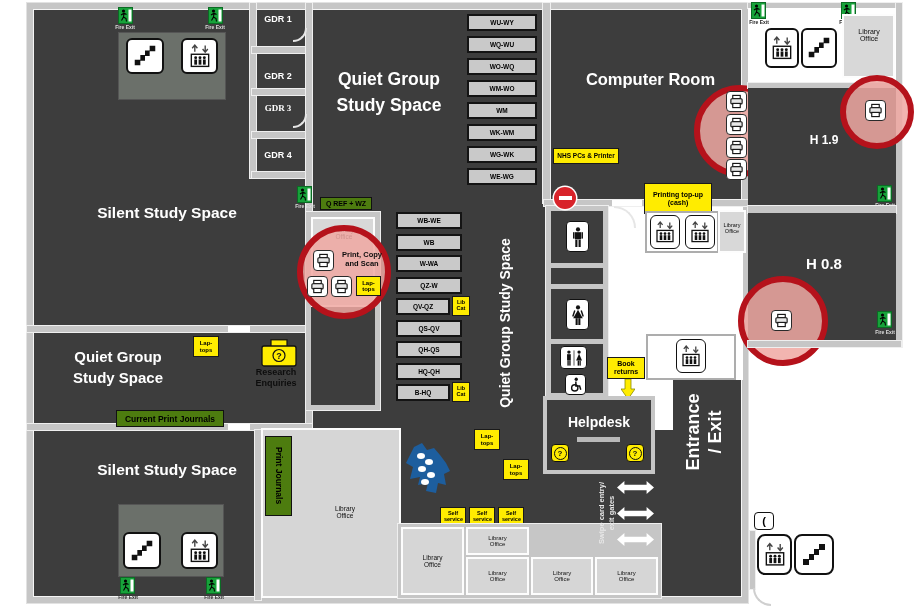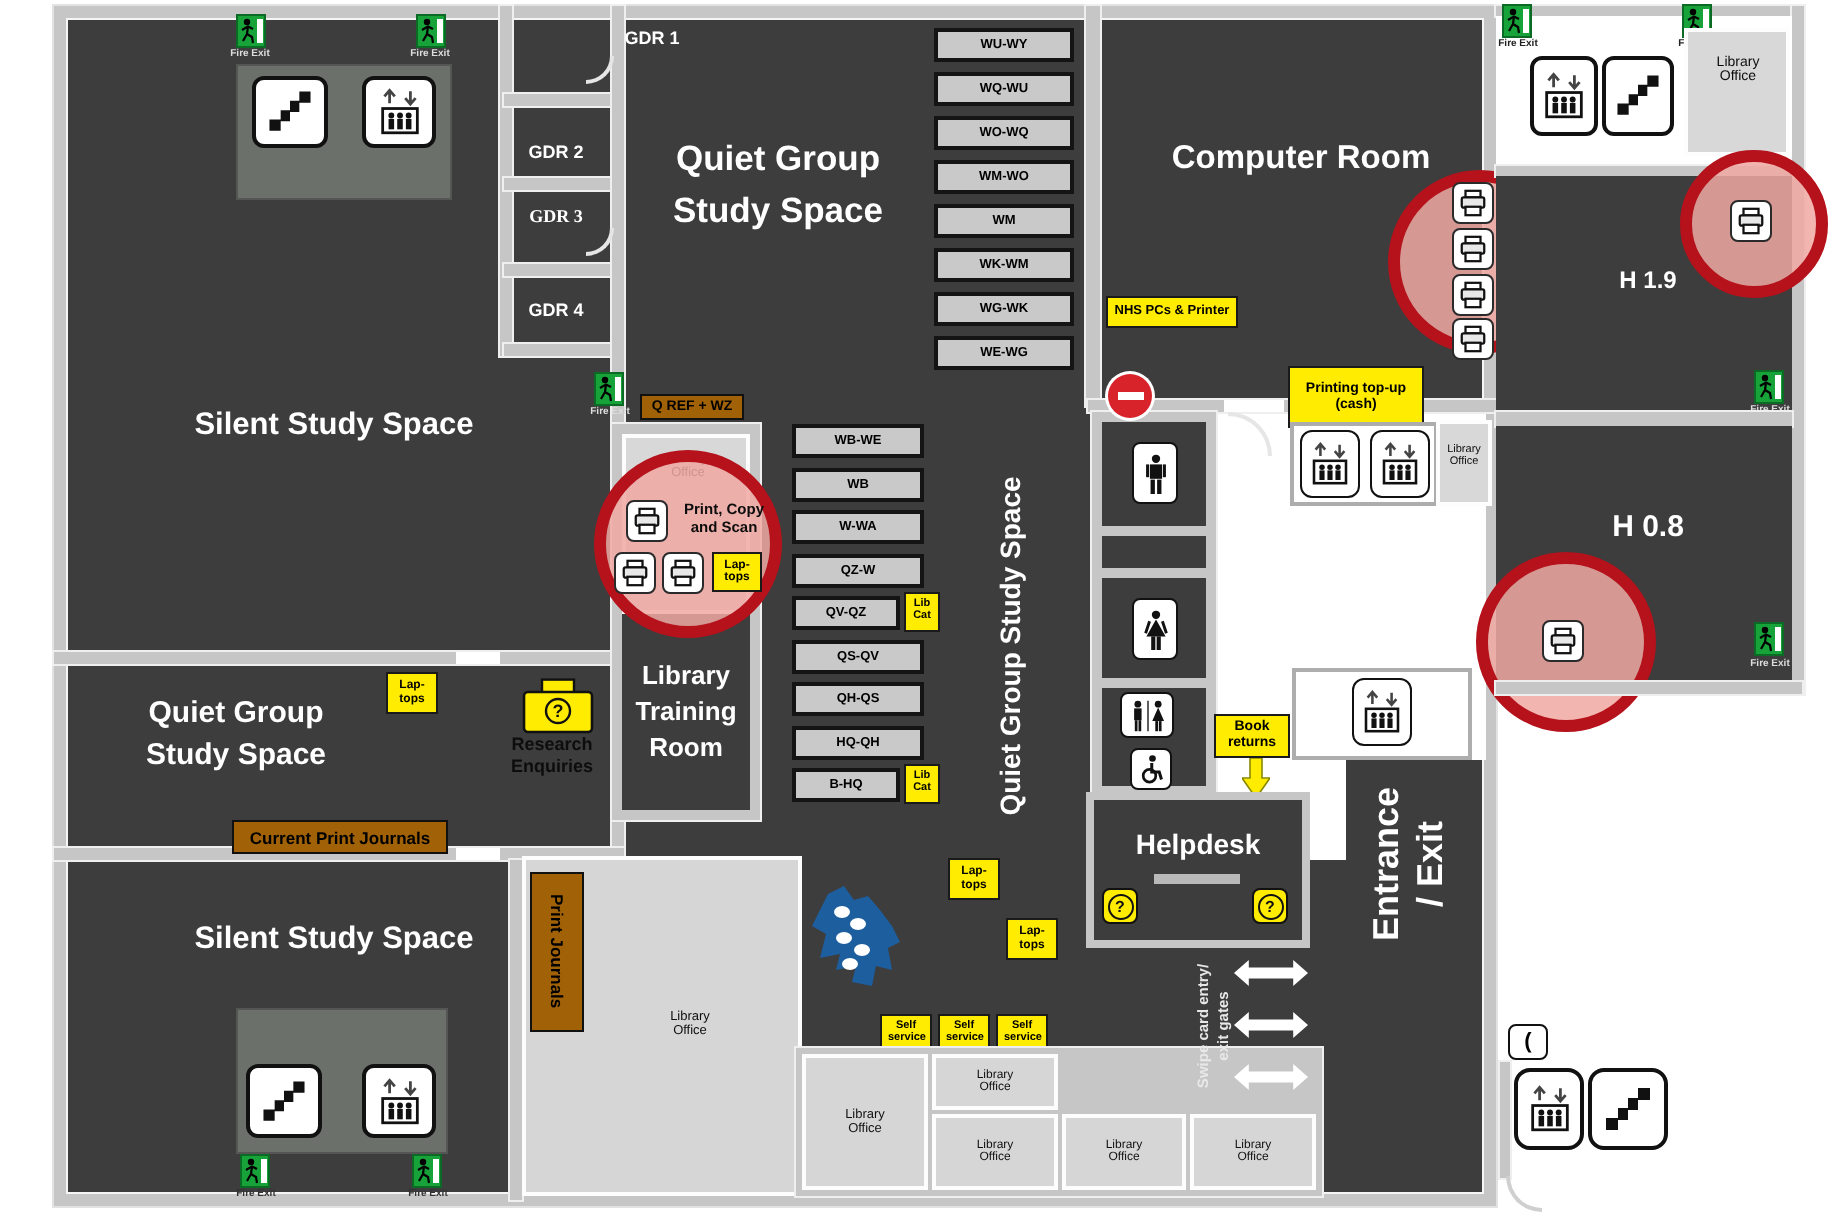--- a/index.html
+++ b/index.html
@@ -9,21 +9,21 @@
   .dark{background:#3d3d3d;}
   .wall{position:absolute;background:#c6c6c6;box-shadow:0 0 0 1px #efefef;}
   .white{position:absolute;background:#ffffff;}
   .room-l{position:absolute;background:#d8d8d8;border:2px solid #fdfdfd;box-sizing:border-box;}
   .txtw{position:absolute;color:#fff;font-weight:bold;text-align:center;}
   .txtb{position:absolute;color:#0d0d0d;font-weight:bold;text-align:center;}
   .cflex{display:flex;align-items:center;justify-content:center;}
   .ylab{position:absolute;background:#ffec00;border:1px solid #1a1a1a;color:#000;font-weight:bold;
         text-align:center;display:flex;align-items:center;justify-content:center;line-height:1.08;
         box-sizing:border-box;}
-  .wlab{position:absolute;background:#a16207;border:1.5px solid #111;color:#000;font-weight:bold;
+  .wlab{position:absolute;background:#4d7c0f;border:1.5px solid #111;color:#000;font-weight:bold;
         text-align:center;display:flex;align-items:center;justify-content:center;box-sizing:border-box;}
   .shelf{position:absolute;background:#c9c9c9;border:2px solid #141414;color:#000;font-weight:bold;
          font-size:6.5px;display:flex;align-items:center;justify-content:center;box-sizing:border-box;}
   .redc{position:absolute;border:6px solid #b5121b;border-radius:50%;
         background:rgba(240,168,162,0.85);box-sizing:border-box;}
   .pricon{position:absolute;width:21px;height:21px;background:#fff;border:1.5px solid #2a2a2a;
           border-radius:4px;box-sizing:border-box;display:flex;align-items:center;justify-content:center;}
   .iconbox{position:absolute;background:#fff;border:2px solid #111;border-radius:6px;
            box-sizing:border-box;display:flex;align-items:center;justify-content:center;}
   .graybox{position:absolute;background:#6b706a;border:1px solid #555;}
@@ -104,21 +104,21 @@
         <circle cx="15" cy="19" r="1.7" fill="#111"></circle>
         <circle cx="20" cy="19" r="1.7" fill="#111"></circle>
         <rect x="8.4" y="21" width="3.2" height="6" fill="#111"></rect>
         <rect x="13.4" y="21" width="3.2" height="6" fill="#111"></rect>
         <rect x="18.4" y="21" width="3.2" height="6" fill="#111"></rect>
       </svg>
   </div>
 
   <div class="txtw" style="left:58px;top:204px;width:218px;font-size:15.5px;">Silent Study Space</div>
 
-  <div class="txtw" style="left:256px;top:14px;width:44px;font-size:9px;padding-left:48px;">GDR 1</div>
+  <div class="txtw" style="left:256px;top:14px;width:44px;font-size:9px;">GDR 1</div>
   <div class="txtw" style="left:256px;top:71px;width:44px;font-size:9px;">GDR 2</div>
   <div class="txtw" style="left:256px;top:103px;width:44px;font-size:9px;font-family:Liberation Serif, serif;">GDR 3</div>
   <div class="txtw" style="left:256px;top:150px;width:44px;font-size:9px;">GDR 4</div>
 
   <div class="txtw" style="left:324px;top:66px;width:130px;font-size:17.5px;line-height:26px;">Quiet Group Study Space</div>
 
   <div class="shelf" style="left:467px;top:14px;width:70px;height:17px;">WU-WY</div>
   <div class="shelf" style="left:467px;top:36px;width:70px;height:17px;">WQ-WU</div>
   <div class="shelf" style="left:467px;top:58px;width:70px;height:17px;">WO-WQ</div>
   <div class="shelf" style="left:467px;top:80px;width:70px;height:17px;">WM-WO</div>
@@ -197,21 +197,20 @@
     </div>
   <div class="pricon" style="left:331px;top:276px;">
       <svg width="15" height="15" viewBox="0 0 16 16">
         <rect x="4" y="1.5" width="8" height="3.5" fill="#fff" stroke="#111" stroke-width="1.2"></rect>
         <rect x="2" y="5" width="12" height="5.5" rx="1" fill="#e8e8e8" stroke="#111" stroke-width="1.2"></rect>
         <rect x="4" y="10" width="8" height="4.5" fill="#fff" stroke="#111" stroke-width="1.2"></rect>
       </svg>
     </div>
   <div class="ylab" style="left:356px;top:276px;width:25px;height:20px;font-size:6px;">Lap-tops</div>
 
-  <div class="txtw" style="left:312px;top:329px;width:62px;font-size:13px;line-height:18px;">Library Training Room</div>
 
   <div class="shelf" style="left:396px;top:212px;width:66px;height:17px;">WB-WE</div>
   <div class="shelf" style="left:396px;top:234px;width:66px;height:17px;">WB</div>
   <div class="shelf" style="left:396px;top:255px;width:66px;height:17px;">W-WA</div>
   <div class="shelf" style="left:396px;top:277px;width:66px;height:17px;">QZ-W</div>
   <div class="shelf" style="left:396px;top:298px;width:54px;height:17px;">QV-QZ</div>
   <div class="ylab" style="left:452px;top:296px;width:18px;height:20px;font-size:5.5px;">
       <span style="width:12px;">Lib Cat</span>
     </div>
   <div class="shelf" style="left:396px;top:320px;width:66px;height:17px;">QS-QV</div>

